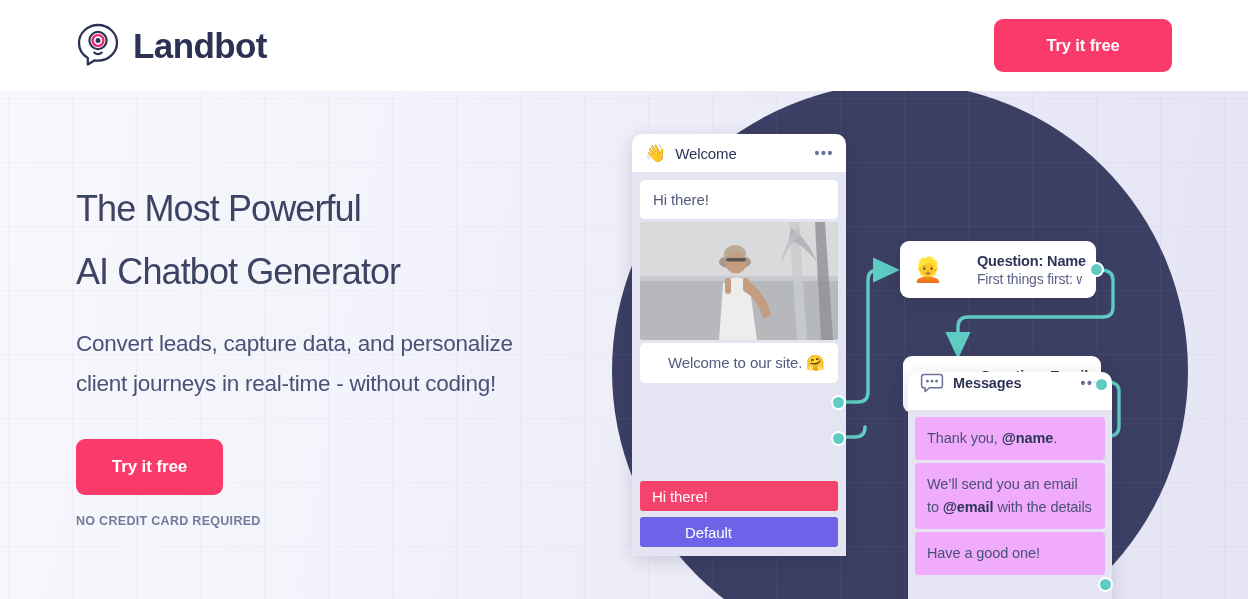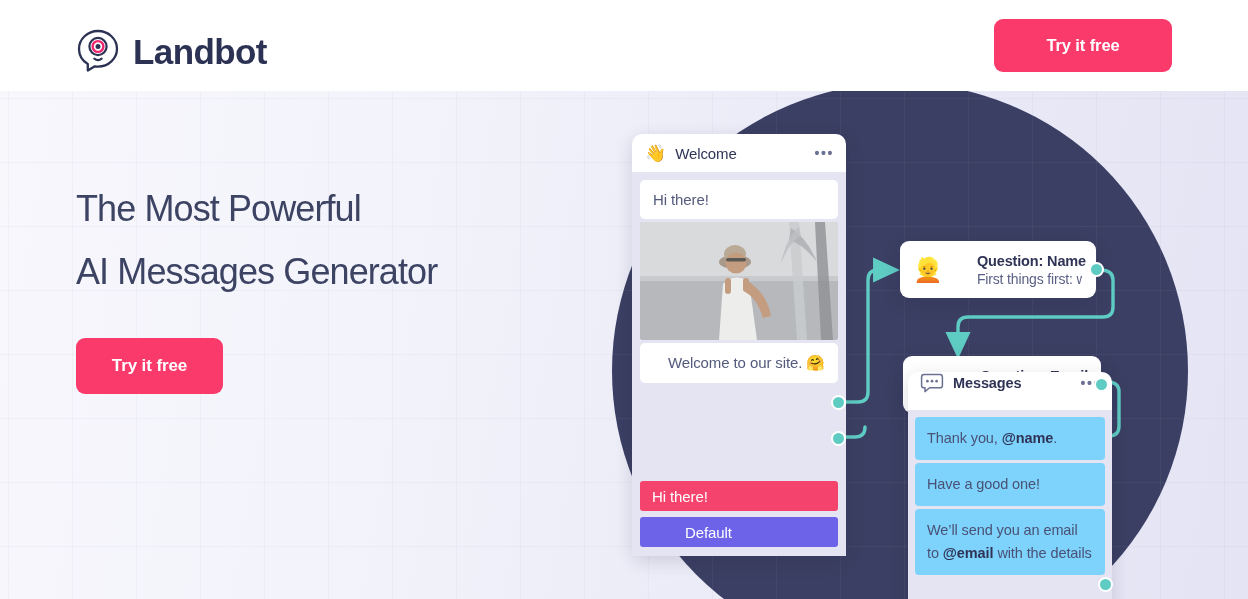--- a/index.html
+++ b/index.html
@@ -16,21 +16,21 @@
   }
 
   
   .header {
     position: absolute; left: 0; top: 0;
     width: 1248px; height: 91px;
     background: #ffffff;
     z-index: 40;
   }
   .logo-wrap {
-    position: absolute; left: 76px; top: 28px;
+    position: absolute; left: 76px; top: 22px;
     display: flex; align-items: center; gap: 11px;
     cursor: pointer;
   }
   .logo-mark { width: 46px; height: 46px; display: block; }
   .logo-text {
     font-size: 35px; font-weight: 700; letter-spacing: -0.6px;
     color: #2C3253; line-height: 1;
   }
   .btn-header {
     position: absolute; right: 76px; top: 19px;
@@ -201,21 +201,21 @@
   .mc-icon { margin-right: 9px; display: flex; }
   .mc-title {
     font-size: 14.5px; font-weight: 700; color: #2F3457; flex: 1;
     letter-spacing: -0.1px;
   }
   .mc-body {
     flex: 1; background: #E4E4F2; padding: 7px 7px 0 7px;
     display: flex; flex-direction: column; gap: 3px;
   }
   .mc-msg {
-    background: #7dd3fc; border-radius: 4px;
+    background: #f0abfc; border-radius: 4px;
     padding: 10px 12px; font-size: 14.5px; line-height: 23px;
     color: #535A7C; letter-spacing: -0.1px;
   }
   .mc-msg b { color: #2F3457; font-weight: 700; }
   .mc-msg .atv { color: #4A5175; }
 </style>
 </head>
 <body>
 
 <div id="page">
@@ -239,23 +239,28 @@
   <div class="hero">
     <div class="hero-grid"></div>
 
     <div class="dark-circle">
       <div class="dark-circle-grid"></div>
     </div>
 
     <div class="copy">
       <h1 class="headline">
         <span>The Most Powerful</span><br>
-        <span>AI Messages Generator</span>
+        <span>AI Chatbot Generator</span>
       </h1>
+      <p class="subhead">
+        <span>Convert leads, capture data, and personalize</span><br>
+        <span>client journeys in real-time - without coding!</span>
+      </p>
       <button class="btn-hero">Try it free</button>
+      <div class="fineprint">NO CREDIT CARD REQUIRED</div>
     </div>
 
     <div class="flow">
 
       <svg class="connectors" viewBox="0 0 1248 508">
         <defs>
           <marker id="arrow" markerWidth="9" markerHeight="9" refX="4.6" refY="4.5" orient="auto">
             <path d="M0.5,0.8 L8.4,4.5 L0.5,8.2 Z" fill="#5FCCC4"></path>
           </marker>
         </defs>
@@ -341,24 +346,24 @@
             </svg>
           </span>
           <span class="mc-title">Messages</span>
           <span class="dots">•••</span>
         </div>
         <div class="mc-body">
           <div class="mc-msg">
             <span class="atv">Thank you, </span><b>@name</b><span class="atv">.</span>
           </div>
           <div class="mc-msg">
+            <span class="atv">We’ll send you an email to </span><b>@email</b><span class="atv"> with the details</span>
+          </div>
+          <div class="mc-msg">
             <span class="atv">Have a good one!</span>
-          </div>
-          <div class="mc-msg">
-            <span class="atv">We’ll send you an email to </span><b>@email</b><span class="atv"> with the details</span>
           </div>
         </div>
       </div>
       <div class="dot" style="left:1098px; top:486px;"></div>
 
     </div>
   </div>
 
 </div>
 

